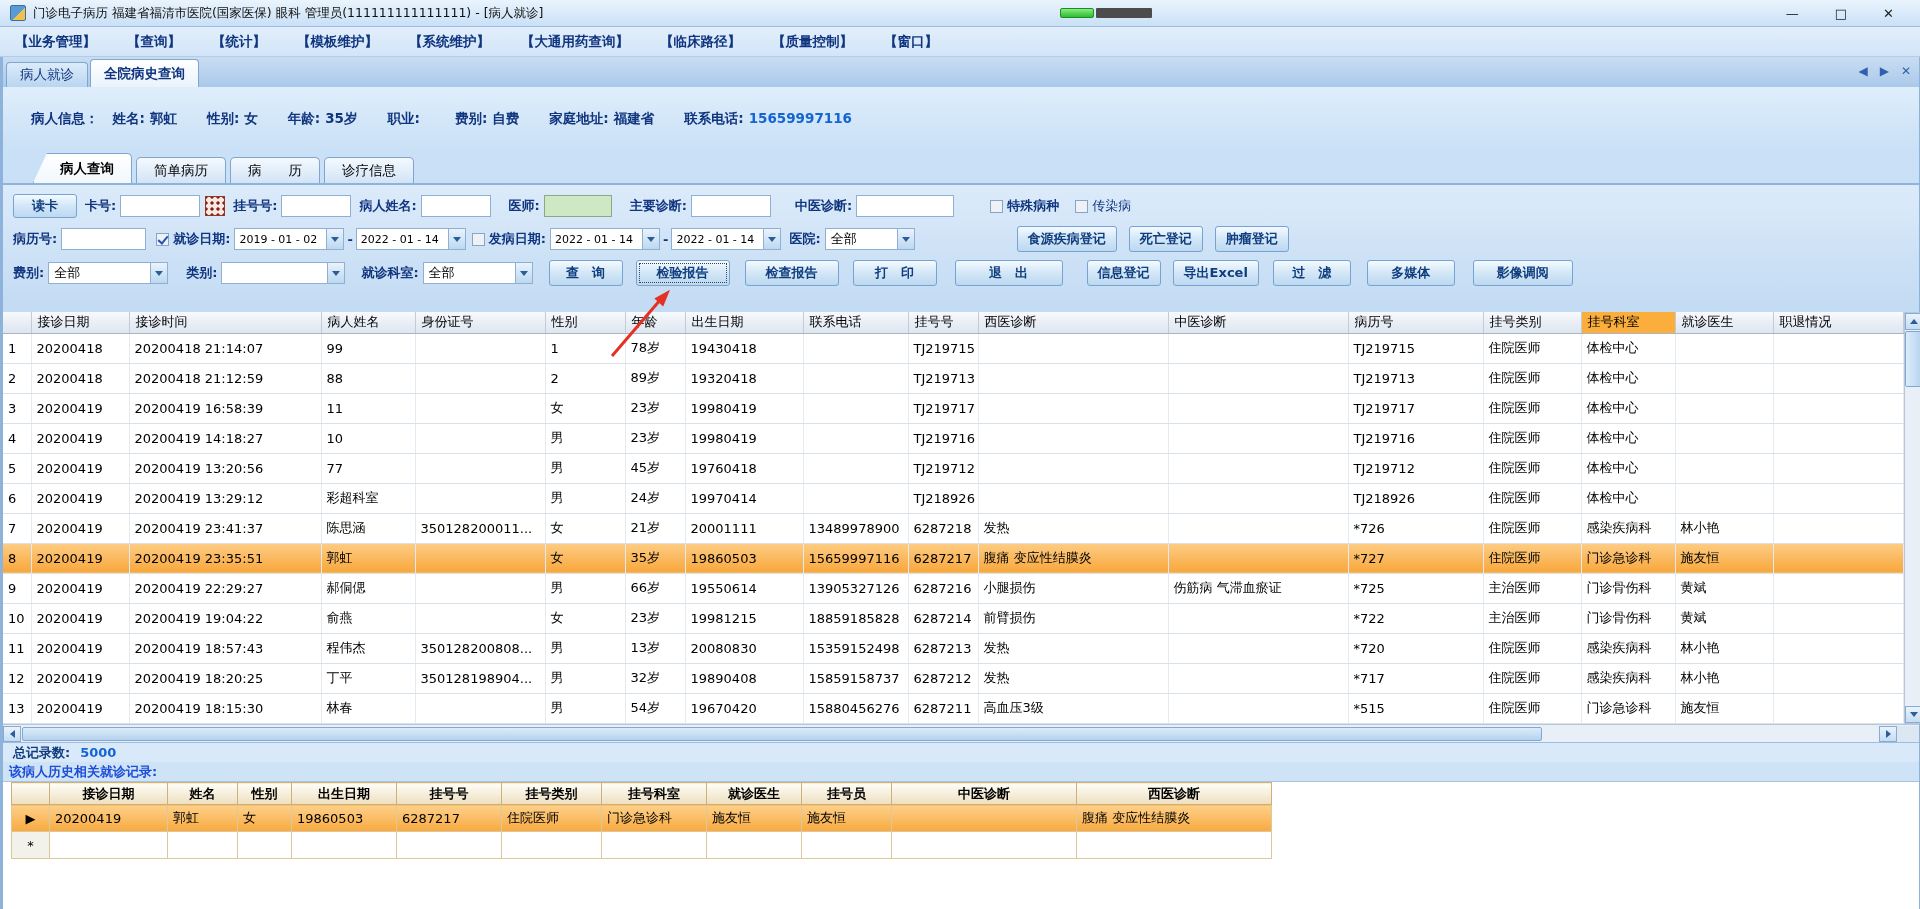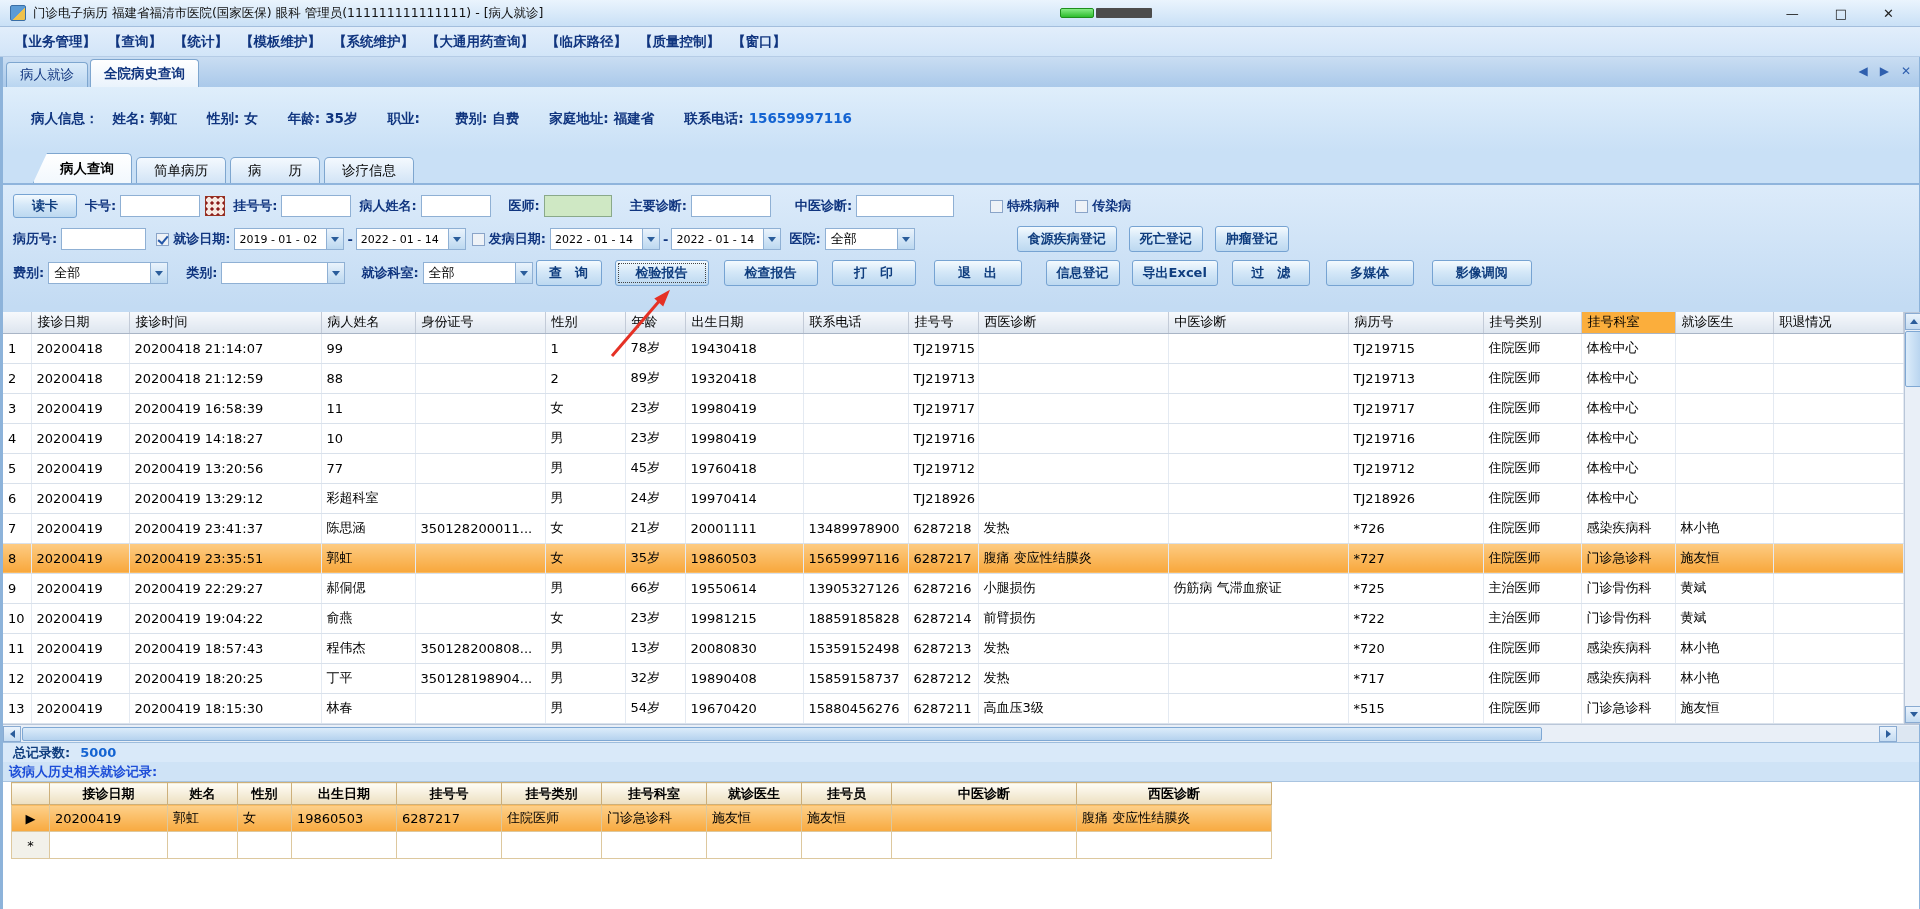--- a/index.html
+++ b/index.html
@@ -12,21 +12,21 @@
   .app-icon { width:16px;height:16px;border-radius:2px;margin-right:7px;
               background:linear-gradient(135deg,#5b9bd5 0 55%,#f0c24b 55% 100%); border:1px solid #3a6ea5; }
   .rec-indicator { position:absolute; left:1060px; top:8px; display:flex; align-items:center; }
   .rec-green { width:34px; height:10px; background:linear-gradient(#86ec86,#2ebd2e); border:1px solid #1d8f1d; border-radius:2px; }
   .rec-dark  { width:56px; height:10px; background:#4c4c4c; margin-left:2px; border-radius:1px; }
   .win-controls { margin-left:auto; display:flex; gap:36px; padding-right:16px; font-size:13px; color:#222; }
   .win-controls span { cursor:default; }
 
   
   .menubar { height:30px; background:linear-gradient(#e2eefb,#d2e5f8); border-bottom:1px solid #b5cce6;
-             display:flex; align-items:center; gap:12px; padding:0 15px; }
+             display:flex; align-items:center; gap:31px; padding:0 15px; }
   .menu-item { color:#10357f; font-weight:600; font-size:13.5px; white-space:nowrap; }
 
   .main-body { border-left:3px solid #8db3da; border-right:1px solid #8db3da; }
 
   
   .outer-tabbar { height:30px; background:linear-gradient(#c9ddf2,#aac9ea); display:flex; align-items:flex-end; padding-left:3px; position:relative; }
   .outer-tab { height:25px; padding:0 13px; display:flex; align-items:center; font-size:13.5px; color:#10357f;
                background:linear-gradient(#dcecfa,#b9d5f0); border:1px solid #7ea6cf; border-bottom:none;
                border-radius:4px 4px 0 0; margin-right:2px; }
   .outer-tab.active { background:linear-gradient(#ffffff,#eaf3fc); font-weight:bold; height:28px; }
@@ -189,21 +189,21 @@
       <input class="txt" style="width: 70px;" value="">
       <span class="lbl" style="margin-left:18px;">医师:</span>
       <input class="txt green" style="width: 68px;" value="">
       <span class="lbl" style="margin-left:18px;">主要诊断:</span>
       <input class="txt" style="width: 80px;" value="">
       <span class="lbl" style="margin-left:24px;">中医诊断:</span>
       <input class="txt" style="width: 98px;" value="">
       <span class="cb" style="margin-left:36px;"></span>
       <span style="font-weight:600;">特殊病种</span>
       <span class="cb" style="margin-left:16px;"></span>
-      <span style="font-weight:700;">传染病</span>
+      <span style="font-weight:400;">传染病</span>
     </div>
     <div class="frow">
       <span class="lbl" style="margin-left:2px;">病历号:</span>
       <input class="txt" style="width: 85px;" value="">
       <span class="cb checked" style="margin-left:10px;"></span>
       <span class="lbl" style="margin:0 4px 0 0;">就诊日期:</span>
       <span class="datefield" style="width:110px;">
         <span class="val">2019 - 01 - 02</span>
         <span class="drop">
             <span class="tri-down"></span>
@@ -257,25 +257,25 @@
             <span class="tri-down"></span>
           </span>
       </span>
       <span class="lbl" style="margin-left:16px;">就诊科室:</span>
       <span class="selectbox" style="width:110px;">
         <span class="val">全部</span>
         <span class="drop">
             <span class="tri-down"></span>
           </span>
       </span>
-      <button class="btn tall" style="margin-left:3px;width:66px;">查　询</button>
+      <button class="btn tall" style="margin-left:16px;width:74px;">查　询</button>
       <button class="btn tall focus-dotted" style="margin-left:13px;width:94px;">检验报告</button>
       <button class="btn tall" style="margin-left:15px;width:94px;">检查报告</button>
       <button class="btn tall" style="margin-left:14px;width:84px;">打　印</button>
-      <button class="btn tall" style="margin-left:18px;width:88px;">退　出</button>
+      <button class="btn tall" style="margin-left:18px;width:108px;">退　出</button>
       <button class="btn tall" style="margin-left:24px;">信息登记</button>
       <button class="btn tall" style="margin-left:12px;">导出Excel</button>
       <button class="btn tall" style="margin-left:14px;width:78px;">过　滤</button>
       <button class="btn tall" style="margin-left:16px;width:88px;">多媒体</button>
       <button class="btn tall" style="margin-left:18px;width:100px;">影像调阅</button>
     </div>
   </div>
 
   <div class="spacer6"></div>
 

